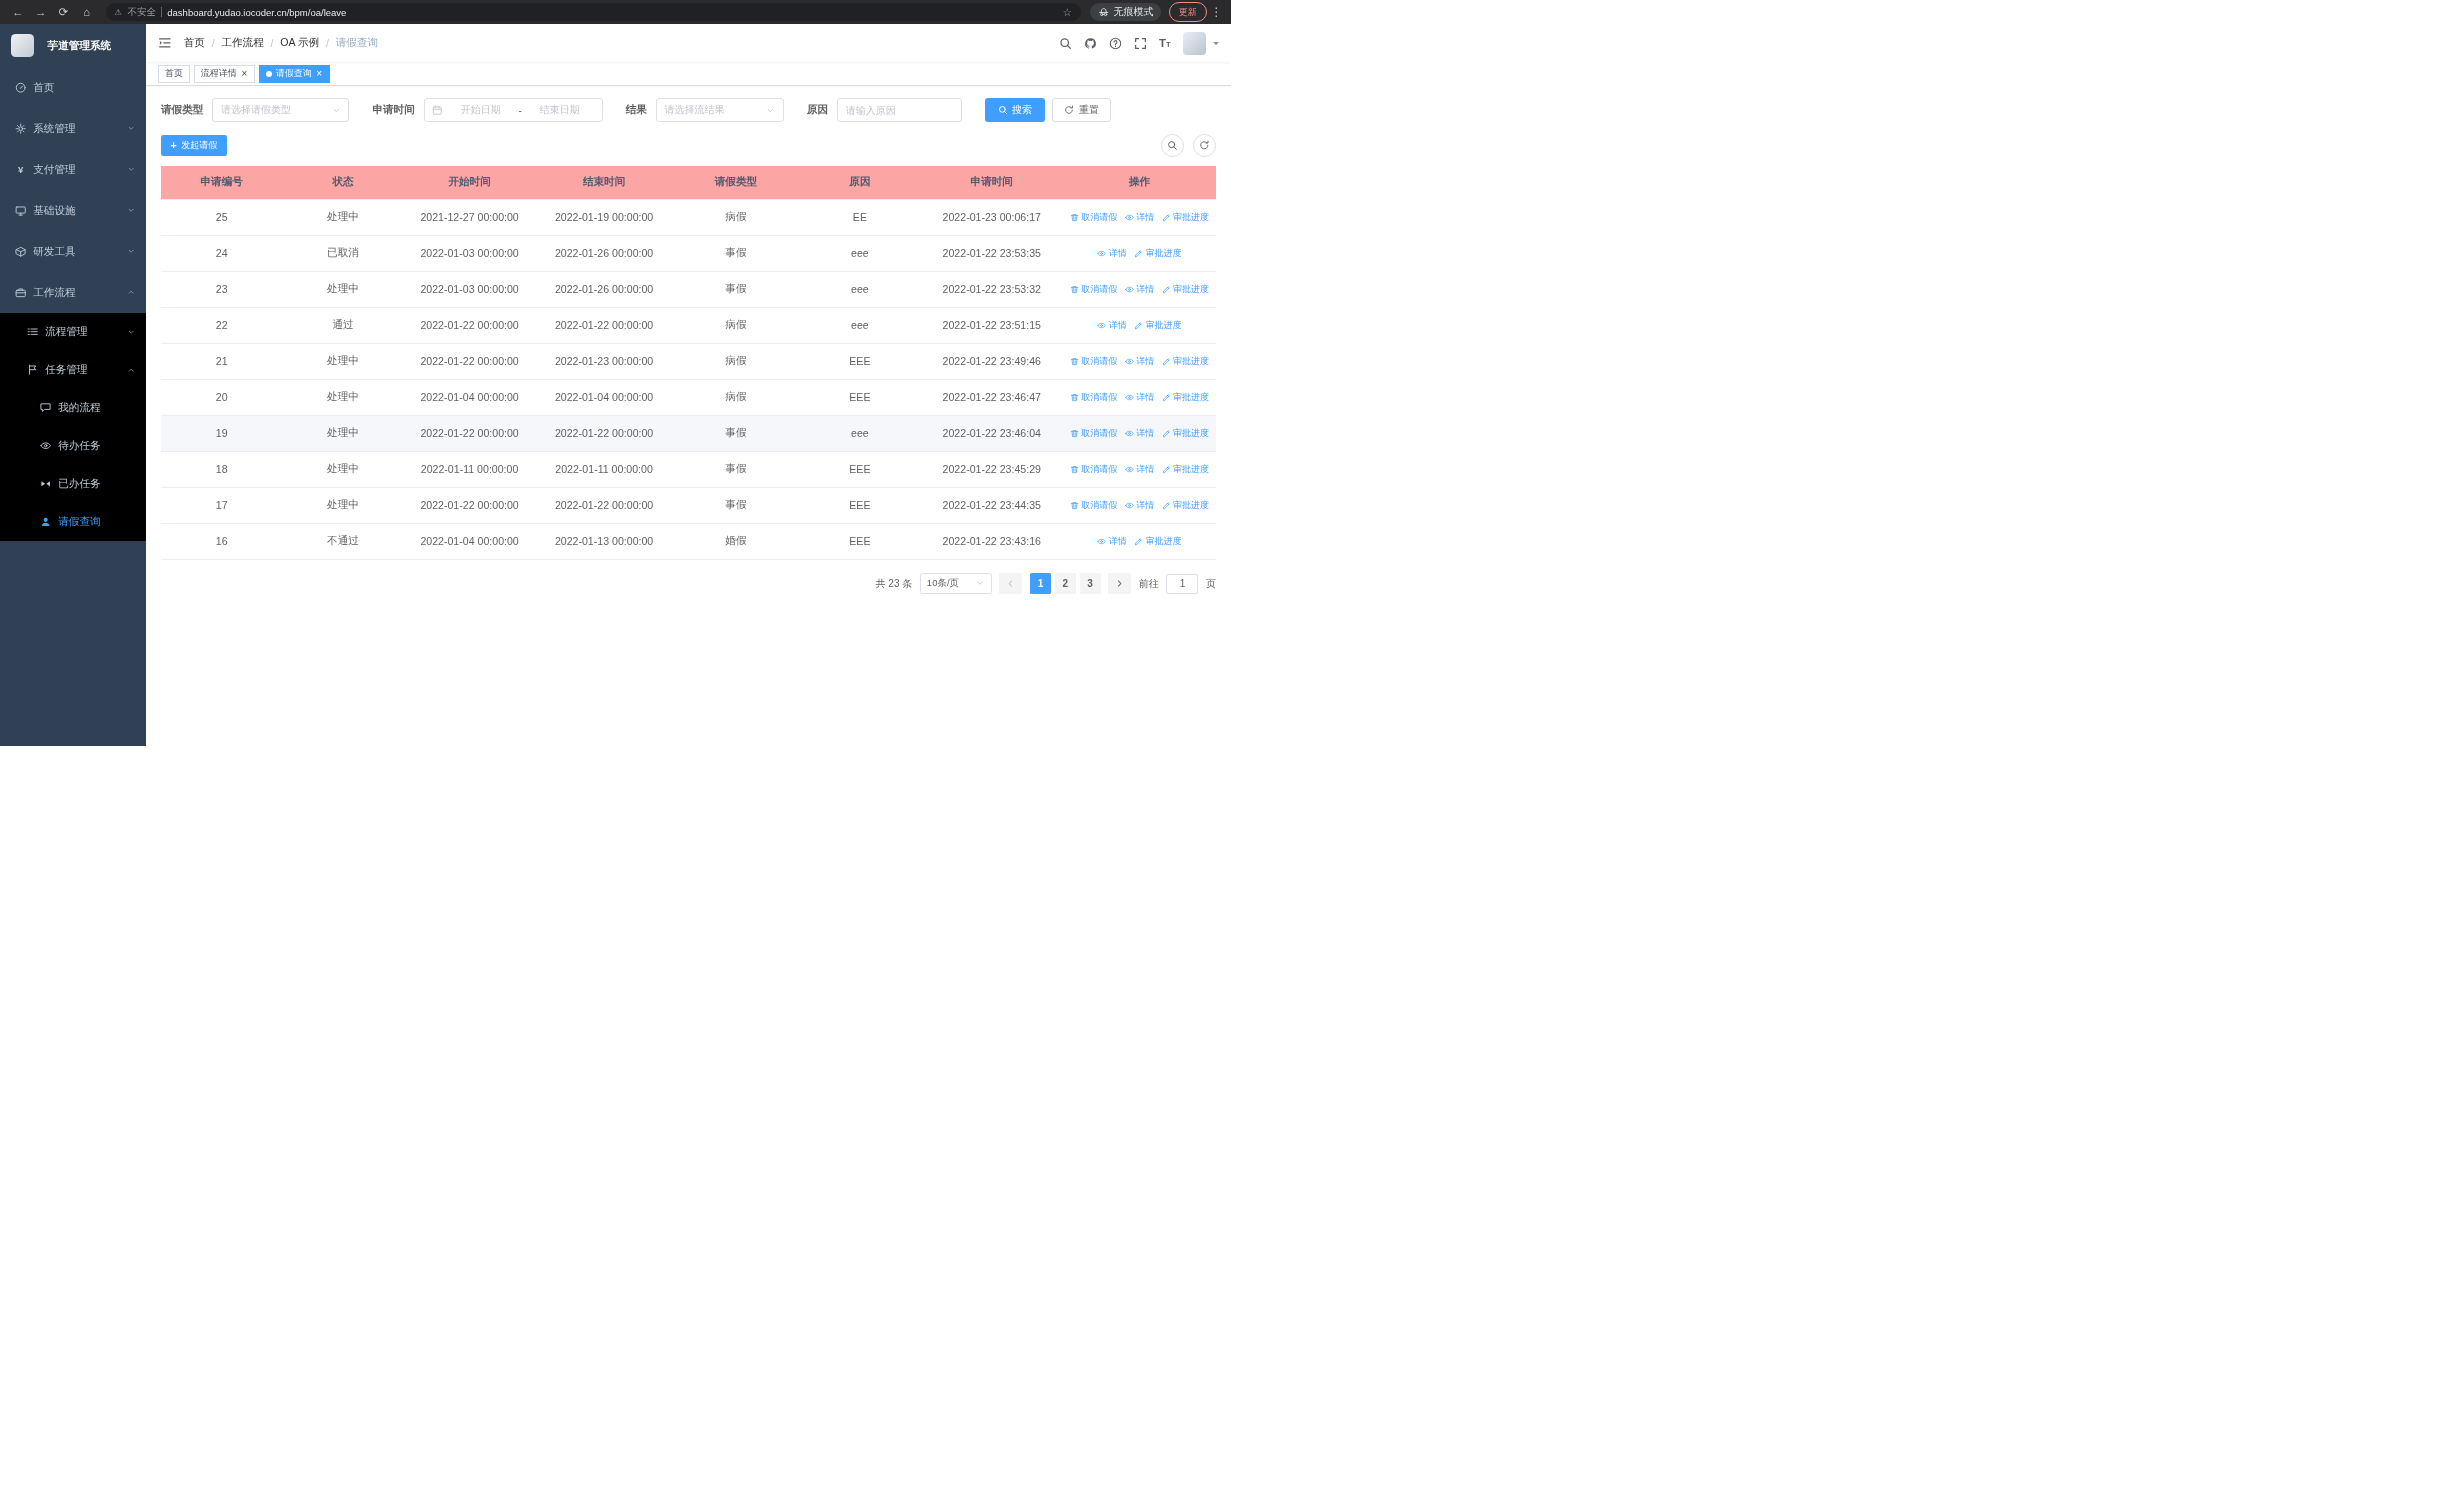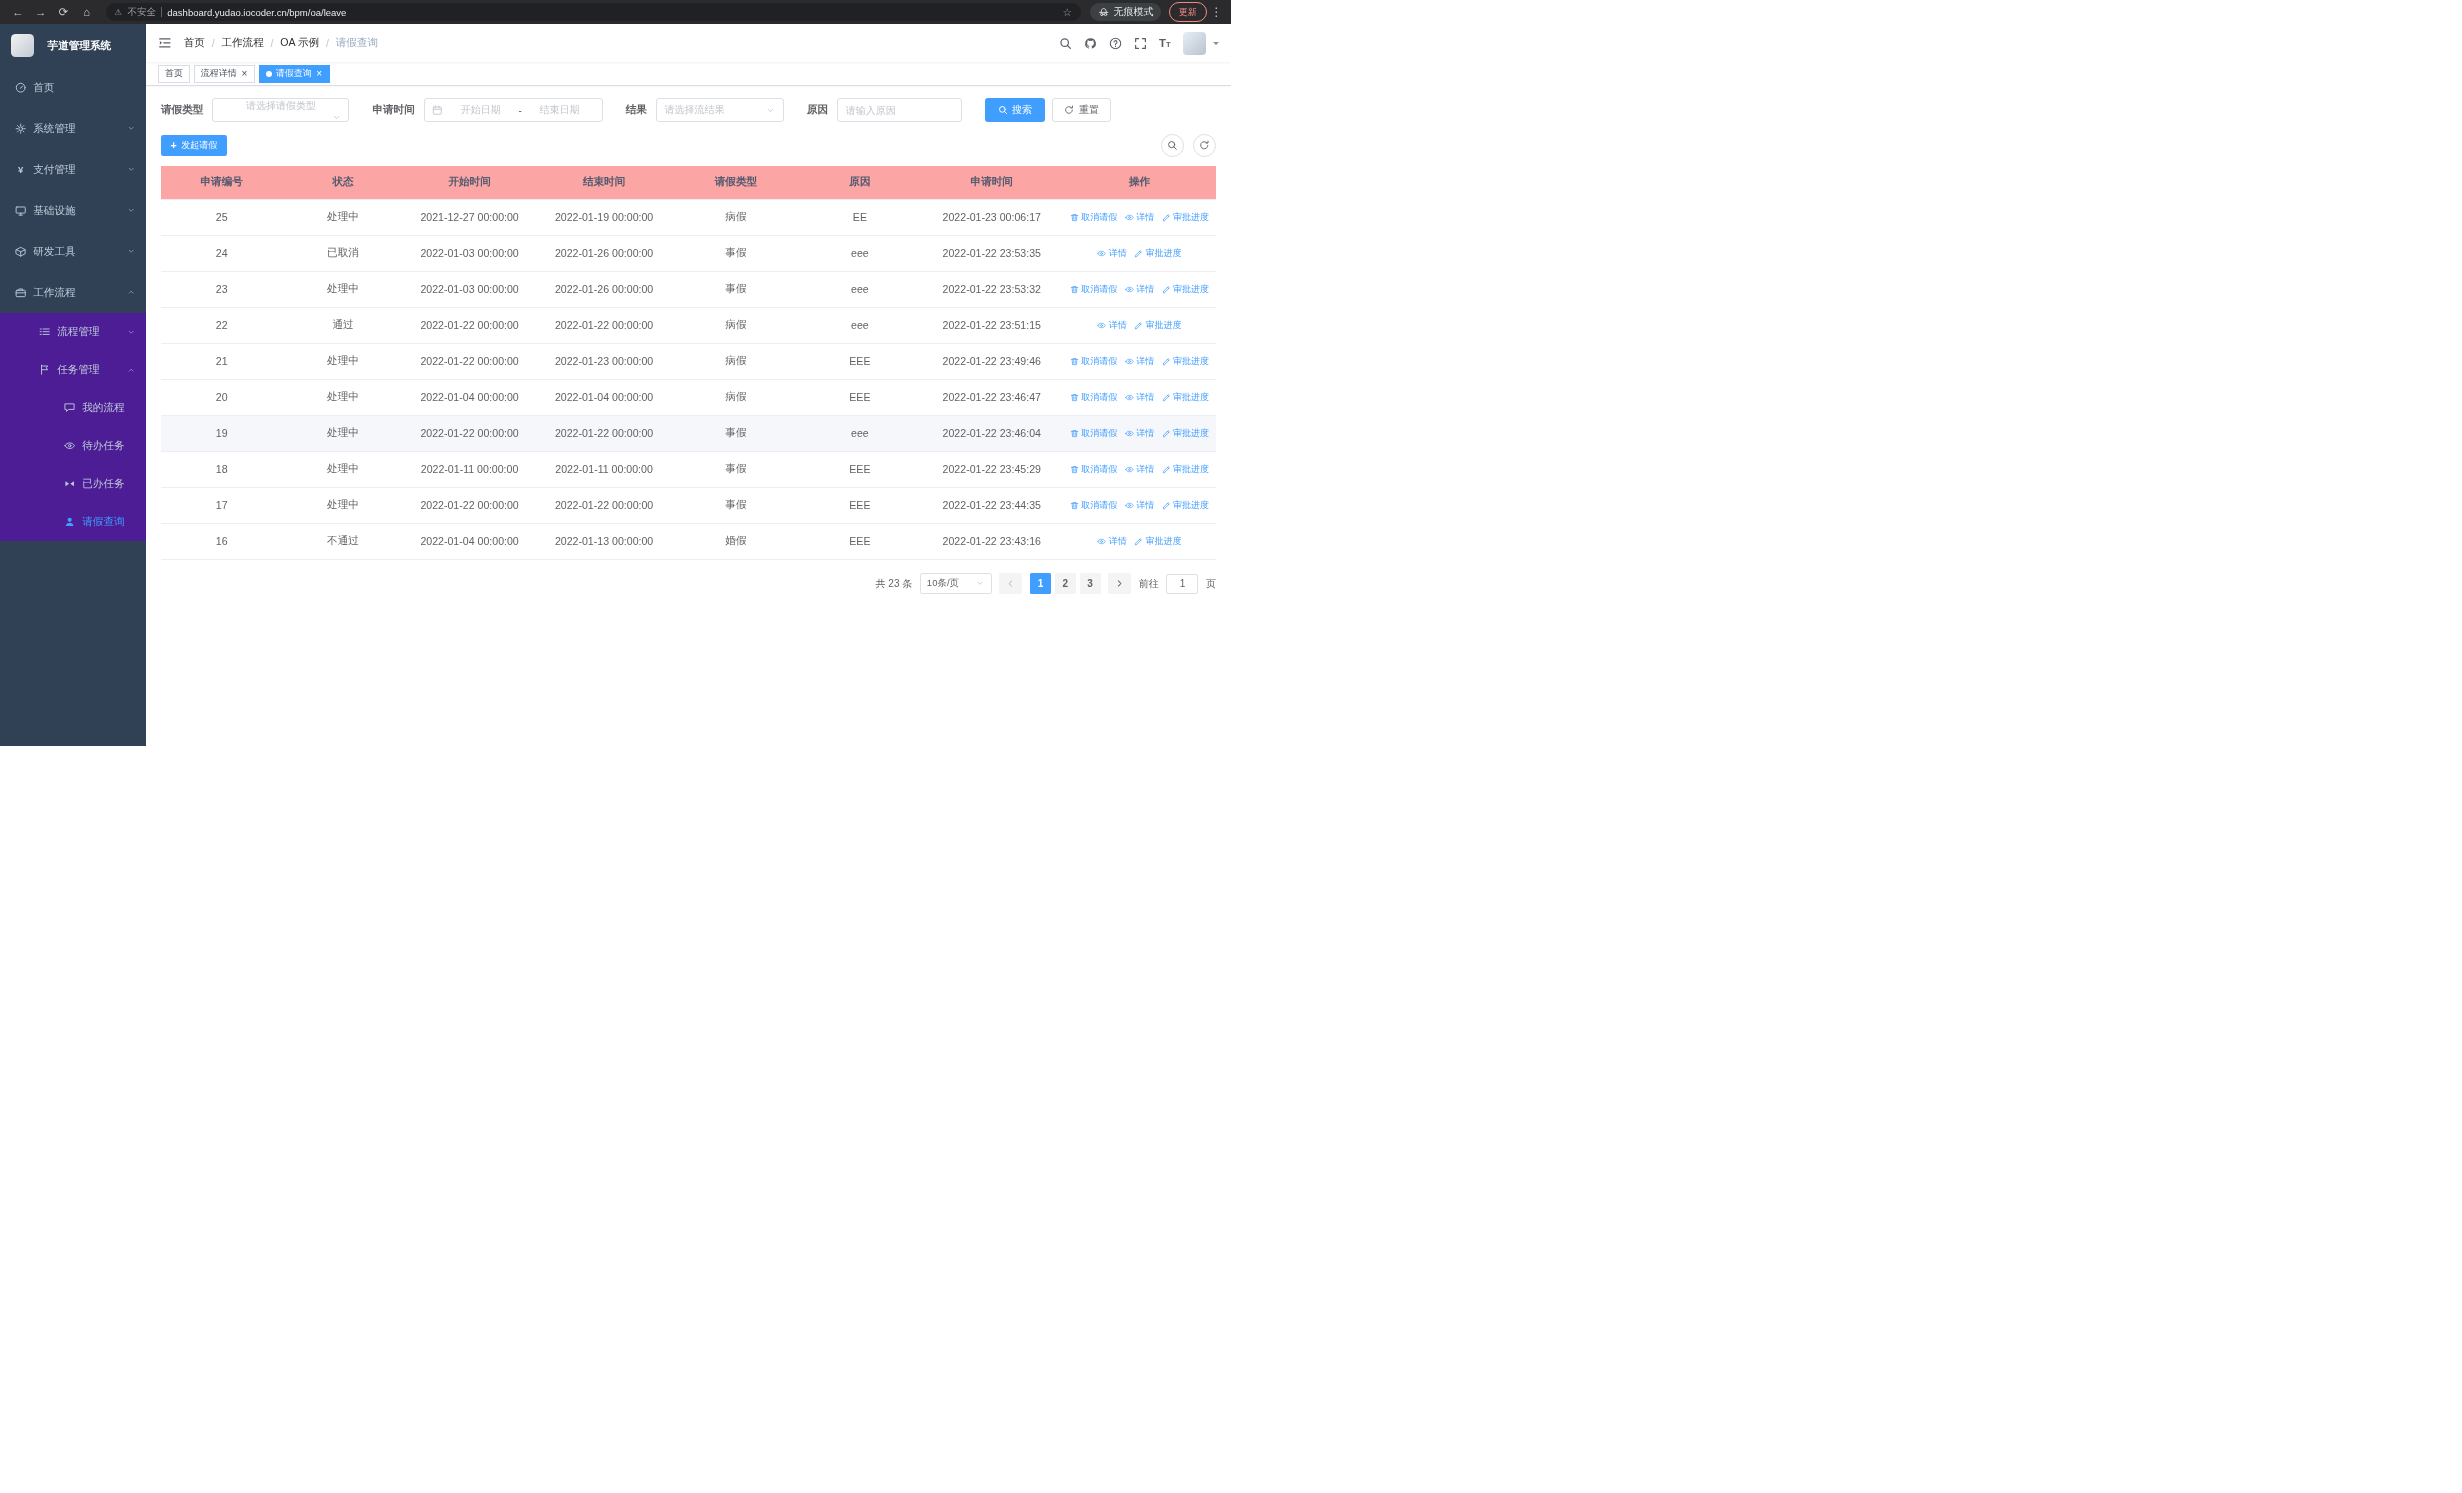--- a/index.html
+++ b/index.html
@@ -26,21 +26,21 @@
   .sidebar{width:146px;background:#304156;flex-shrink:0;color:#bfcbd9;overflow:hidden;}
   .logo{height:43px;display:flex;align-items:center;padding:0 10.6px;gap:14px;}
   .logo-img{width:23px;height:23px;border-radius:4.6px;background:linear-gradient(135deg,#f2f2f2,#c2cad4);}
   .logo-title{color:#fff;font-size:10.6px;font-weight:700;white-space:nowrap;}
   .menu-item{display:flex;align-items:center;gap:6.8px;font-size:10.6px;cursor:pointer;white-space:nowrap;}
   .menu-item .icn{width:11.4px;height:11.4px;}
   .menu-item .arrow{width:8.4px;height:8.4px;margin-left:auto;margin-right:10.6px;opacity:.8;}
   .lvl0{height:41px;padding-left:15px;}
   .lvl1{height:38px;padding-left:27px;}
   .lvl2{height:38px;padding-left:40px;}
-  .submenu{background:#4c1d95;padding-left:12px;}
+  .submenu{background:#000000;}
   .menu-item.active{color:#409eff;}
 
   .main{flex:1;display:flex;flex-direction:column;min-width:0;background:#fff;}
 
   
   .navbar{height:38px;display:flex;align-items:center;padding:0 12px;box-shadow:0 0.8px 3px rgba(0,21,41,.08);position:relative;z-index:3;background:#fff;}
   .hamburger{width:13.7px;height:13.7px;color:#5a5e66;cursor:pointer;}
   .breadcrumb{margin-left:12px;display:flex;align-items:center;gap:6.8px;font-size:10.6px;}
   .crumb{color:#303133;cursor:pointer;}
   .crumb.last{color:#97a8be;cursor:default;}
@@ -61,21 +61,21 @@
   .tag-close{font-size:10px;line-height:1;padding:0 0.8px;cursor:pointer;}
 
   
   .content{flex:1;padding:12px 15px;overflow:hidden;background:#fff;}
 
   .filter-form{display:flex;align-items:center;margin-bottom:12px;}
   .ff-item{display:flex;align-items:center;margin-right:23px;}
   .ff-item label{font-size:10.6px;color:#606266;font-weight:600;margin-right:9px;white-space:nowrap;}
   .sel{height:24px;border:0.8px solid #dcdfe6;border-radius:3px;background:#fff;display:flex;align-items:center;padding:0 7.6px;font-size:10px;color:#c0c4cc;cursor:pointer;}
   .sel .chev{margin-left:auto;width:9px;height:9px;color:#c0c4cc;}
-  .w-leave{width:137px;flex-direction:column;}
+  .w-leave{width:137px;}
   .w-result{width:128px;}
   .date-range{width:179px;height:24px;border:0.8px solid #dcdfe6;border-radius:3px;background:#fff;display:flex;align-items:center;padding:0 7.6px;gap:3px;font-size:10px;color:#c0c4cc;cursor:pointer;}
   .date-range .icn{width:10.6px;height:10.6px;color:#c0c4cc;}
   .date-range .ph{flex:1;text-align:center;}
   .date-range .dsep{color:#606266;}
   .text-input{width:125px;height:24px;border:0.8px solid #dcdfe6;border-radius:3px;padding:0 7.6px;font-size:10px;color:#606266;outline:none;font-family:inherit;}
   .text-input::placeholder{color:#c0c4cc;}
   .btn{height:24px;display:inline-flex;align-items:center;gap:4.6px;padding:0 11.4px;border-radius:3px;font-size:10px;border:0.8px solid transparent;cursor:pointer;font-family:inherit;white-space:nowrap;}
   .btn .icn{width:10px;height:10px;}
   .btn.primary{background:#409eff;color:#fff;}

